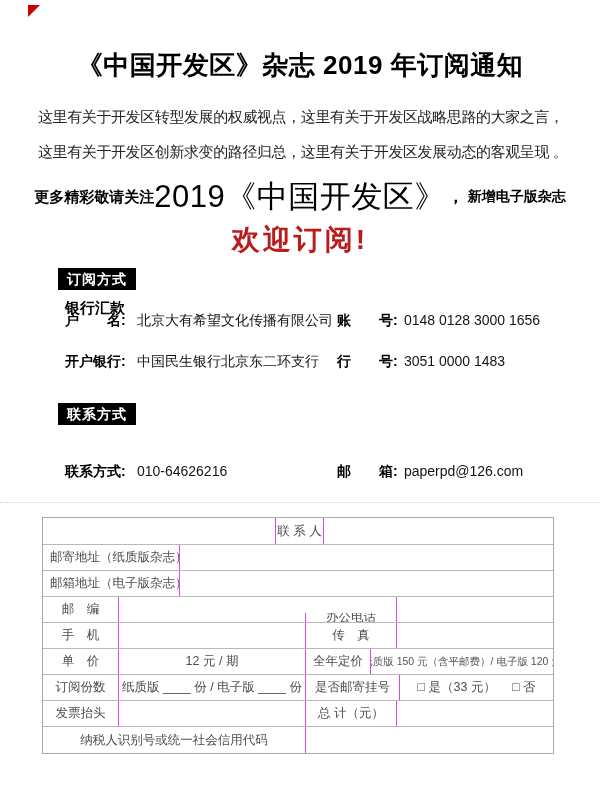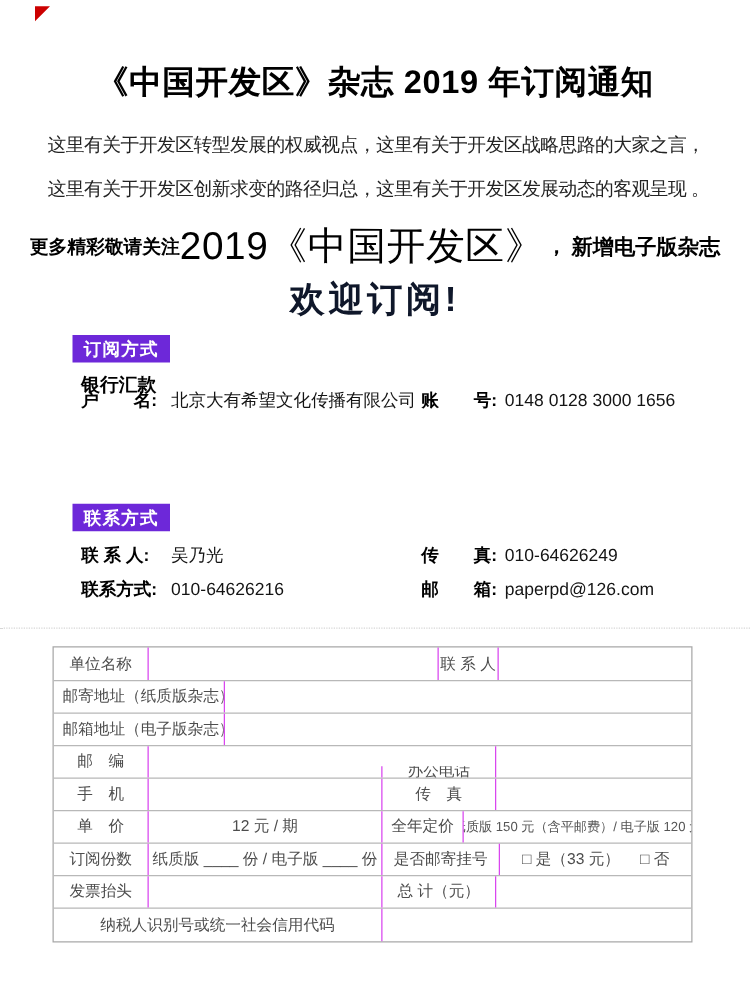--- a/index.html
+++ b/index.html
@@ -9,25 +9,25 @@
           border-top:12px solid #cc0000;border-right:12px solid transparent;}
   .title{position:absolute;top:48px;left:0;right:0;text-align:center;
          font-size:26px;font-weight:bold;color:#000;letter-spacing:.5px;}
   .intro{position:absolute;top:99px;left:38px;width:526px;color:#232323;}
   .intro div{font-size:15px;line-height:35px;white-space:nowrap;letter-spacing:-.4px;}
   .promo{position:absolute;top:176px;left:0;right:0;display:flex;
          justify-content:center;align-items:center;white-space:nowrap;color:#000;}
   .promo-prefix{font-size:15px;font-weight:bold;}
   .promo-big{font-size:31px;font-weight:400;letter-spacing:.5px;}
   .promo-comma{font-size:16px;font-weight:bold;margin:0 4px 0 2px;}
-  .promo-suffix{font-size:17px;font-weight:bold;}
+  .promo-suffix{font-size:14px;font-weight:bold;}
   .welcome{position:absolute;top:221px;left:0;right:0;text-align:center;
-           font-size:28px;font-weight:bold;color:#0f172a;letter-spacing:3px;}
+           font-size:28px;font-weight:bold;color:#b91c1c;letter-spacing:3px;}
   .badge{position:absolute;left:58px;height:22px;line-height:22px;padding:0 9px;
-         background:#6d28d9;color:#fff;font-size:14px;font-weight:bold;letter-spacing:1px;}
+         background:#000000;color:#fff;font-size:14px;font-weight:bold;letter-spacing:1px;}
   .badge-subscribe{top:268px;}
   .badge-contact{top:403px;}
   .method{position:absolute;left:65px;top:299px;font-size:15px;font-weight:bold;color:#000;}
   .irow{position:absolute;left:65px;right:30px;height:20px;font-size:14px;white-space:nowrap;}
   .irow .lab{font-weight:bold;color:#000;display:inline-block;min-width:68px;}
   .irow .val{color:#141414;}
   .irow .rcol{position:absolute;left:272px;top:0;}
   .irow .rcol .lab{min-width:63px;}
   .bank-row-1{top:312px;} .bank-row-2{top:353px;}
   .contact-row-1{top:436px;} .contact-row-2{top:463px;}
@@ -69,45 +69,44 @@
   <div class="method">银行汇款</div>
 
   <div class="irow bank-row-1">
     <span class="lab">户　　名:</span>
     <span class="val">北京大有希望文化传播有限公司</span>
     <span class="rcol">
       <span class="lab">账　　号:</span>
       <span class="val">0148 0128 3000 1656</span>
     </span>
   </div>
+  <div class="irow bank-row-2">
+    <span class="lab">开户银行:</span>
+    <span class="val">中国民生银行北京东二环支行</span>
+    <span class="rcol">
+      <span class="lab">行　　号:</span>
+      <span class="val">3051 0000 1483</span>
+    </span>
+  </div>
 
   <div class="badge badge-contact">联系方式</div>
 
-  <div class="irow contact-row-1">
-    <span class="lab">联 系 人:</span>
-    <span class="val">吴乃光</span>
-    <span class="rcol">
-      <span class="lab">传　　真:</span>
-      <span class="val">010-64626249</span>
-    </span>
-  </div>
   <div class="irow contact-row-2">
     <span class="lab">联系方式:</span>
     <span class="val">010-64626216</span>
     <span class="rcol">
       <span class="lab">邮　　箱:</span>
       <span class="val">paperpd@126.com</span>
     </span>
   </div>
 
   <div class="separator"></div>
 
   <div class="ftable">
       <div class="frow" style="height: 26px;">
-        <div class="fcell" style="flex: 0 0 75px;">单位名称</div>
         <div class="fcell" style="flex: 0 0 232px;"></div>
         <div class="fcell" style="flex: 0 0 48px;">联 系 人</div>
         <div class="fcell" style="flex: 1 1 155px;"></div>
       </div>
       <div class="frow" style="height: 25px;">
         <div class="fcell left" style="flex: 0 0 136px;">邮寄地址（纸质版杂志）</div>
         <div class="fcell" style="flex: 1 1 374px;"></div>
       </div>
       <div class="frow" style="height: 25px;">
         <div class="fcell left" style="flex: 0 0 136px;">邮箱地址（电子版杂志）</div>

